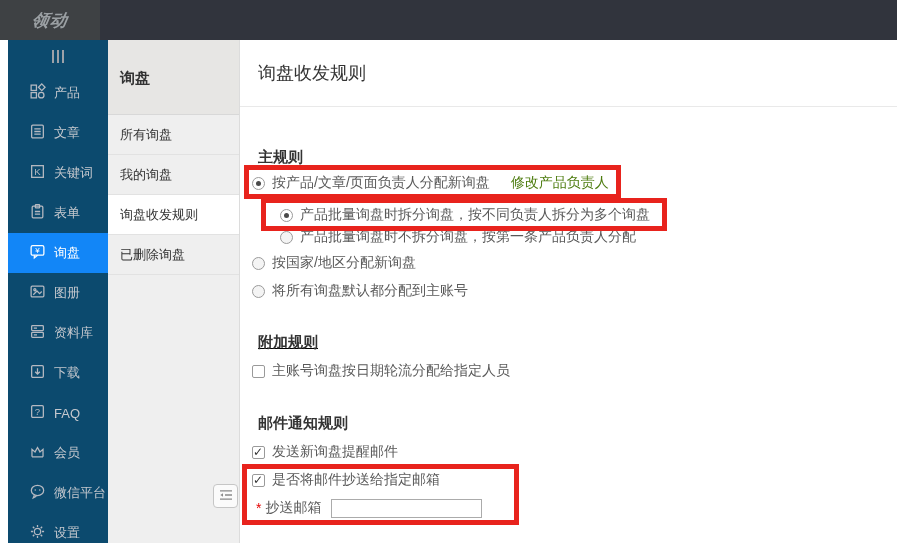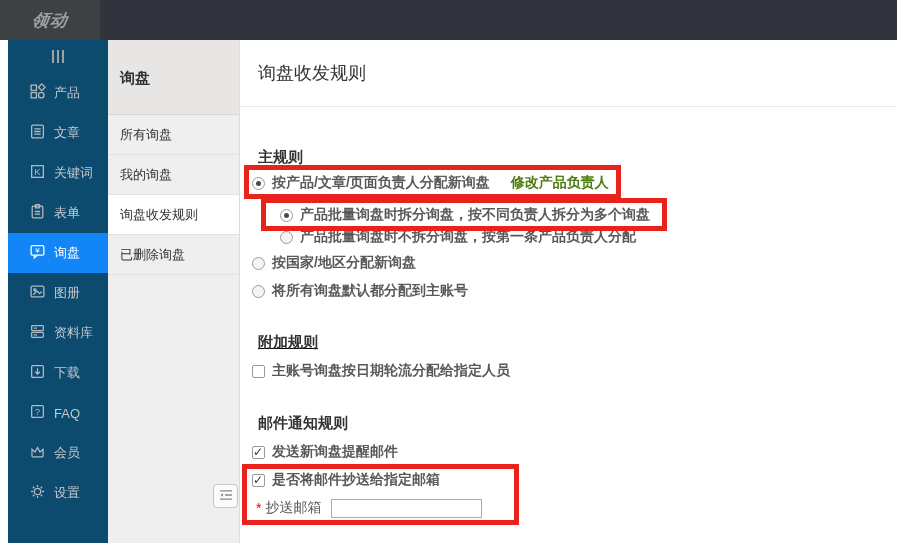--- a/index.html
+++ b/index.html
@@ -38,21 +38,21 @@
   
   .main { position:absolute; left:240px; top:40px; width:657px; height:503px; background:#fff; }
   .main-header { position:absolute; left:0; top:0; width:100%; height:67px; border-bottom:1px solid #e9e9e9; }
   .page-title { position:absolute; left:18px; top:0; line-height:67px; font-size:18px; color:#333; }
 
   .section-heading { position:absolute; left:18px; height:20px; display:flex; align-items:center; gap:10px;flex-direction:column; }
   .section-heading .bar { width:5px; height:17px; background:#1286f7; }
   .section-heading .txt { font-size:15px; font-weight:bold; color:#333; }
 
   .opt-row { position:absolute; height:20px; display:flex; align-items:center; gap:7px;
-             font-size:14px; color:#595959; white-space:nowrap;font-weight:bold; }
+             font-size:14px; color:#595959; white-space:nowrap; }
   .radio { width:13px; height:13px; border-radius:50%; border:1px solid #9a9a9a; background:#f4f4f4;
            position:relative; flex:0 0 auto; cursor:pointer; }
   .radio.selected { background:#fff; }
   .radio.selected::after { content:""; position:absolute; left:3px; top:3px; width:5px; height:5px;
                            border-radius:50%; background:#4a4a4a; }
   .checkbox { width:13px; height:13px; border:1px solid #9a9a9a; border-radius:2px; background:#fff;
               position:relative; flex:0 0 auto; cursor:pointer; }
   .checkbox.checked::after { content:"\2713"; position:absolute; left:0px; top:-2px; font-size:12px;
                              font-weight:bold; color:#333; }
   .opt-link { color:#4d7c0f; text-decoration:none; margin-left:14px; cursor:pointer; }
@@ -161,20 +161,29 @@
       <span>FAQ</span>
     </div>
     <div class="nav-item">
       <span><svg width="17" height="17" viewBox="0 0 16 16" fill="none" stroke-width="1.2">
             <path d="M2.8 13h10.4M2.8 13V6l2.9 2.4L8 4.2l2.3 4.2L13.2 6v7"></path>
           </svg></span>
       <span>会员</span>
     </div>
     <div class="nav-item">
       <span><svg width="17" height="17" viewBox="0 0 16 16" fill="none" stroke-width="1.2">
+            <ellipse cx="8" cy="7" rx="5.8" ry="4.8"></ellipse>
+            <path d="M5 11.4L4 14l3-1.6"></path>
+            <circle cx="5.9" cy="6.6" r="0.7" fill="#b5b9c1" stroke="none"></circle>
+            <circle cx="10.1" cy="6.6" r="0.7" fill="#b5b9c1" stroke="none"></circle>
+          </svg></span>
+      <span>微信平台</span>
+    </div>
+    <div class="nav-item">
+      <span><svg width="17" height="17" viewBox="0 0 16 16" fill="none" stroke-width="1.2">
             <circle cx="8" cy="8" r="3"></circle>
             <path d="M8 1.8v2M8 12.2v2M1.8 8h2M12.2 8h2M3.6 3.6l1.4 1.4M11 11l1.4 1.4M12.4 3.6L11 5M5 11l-1.4 1.4"></path>
           </svg></span>
       <span>设置</span>
     </div>
   </div>
 
   <div class="submenu">
     <div class="submenu-header">询盘</div>
     <div class="submenu-item">所有询盘</div>

